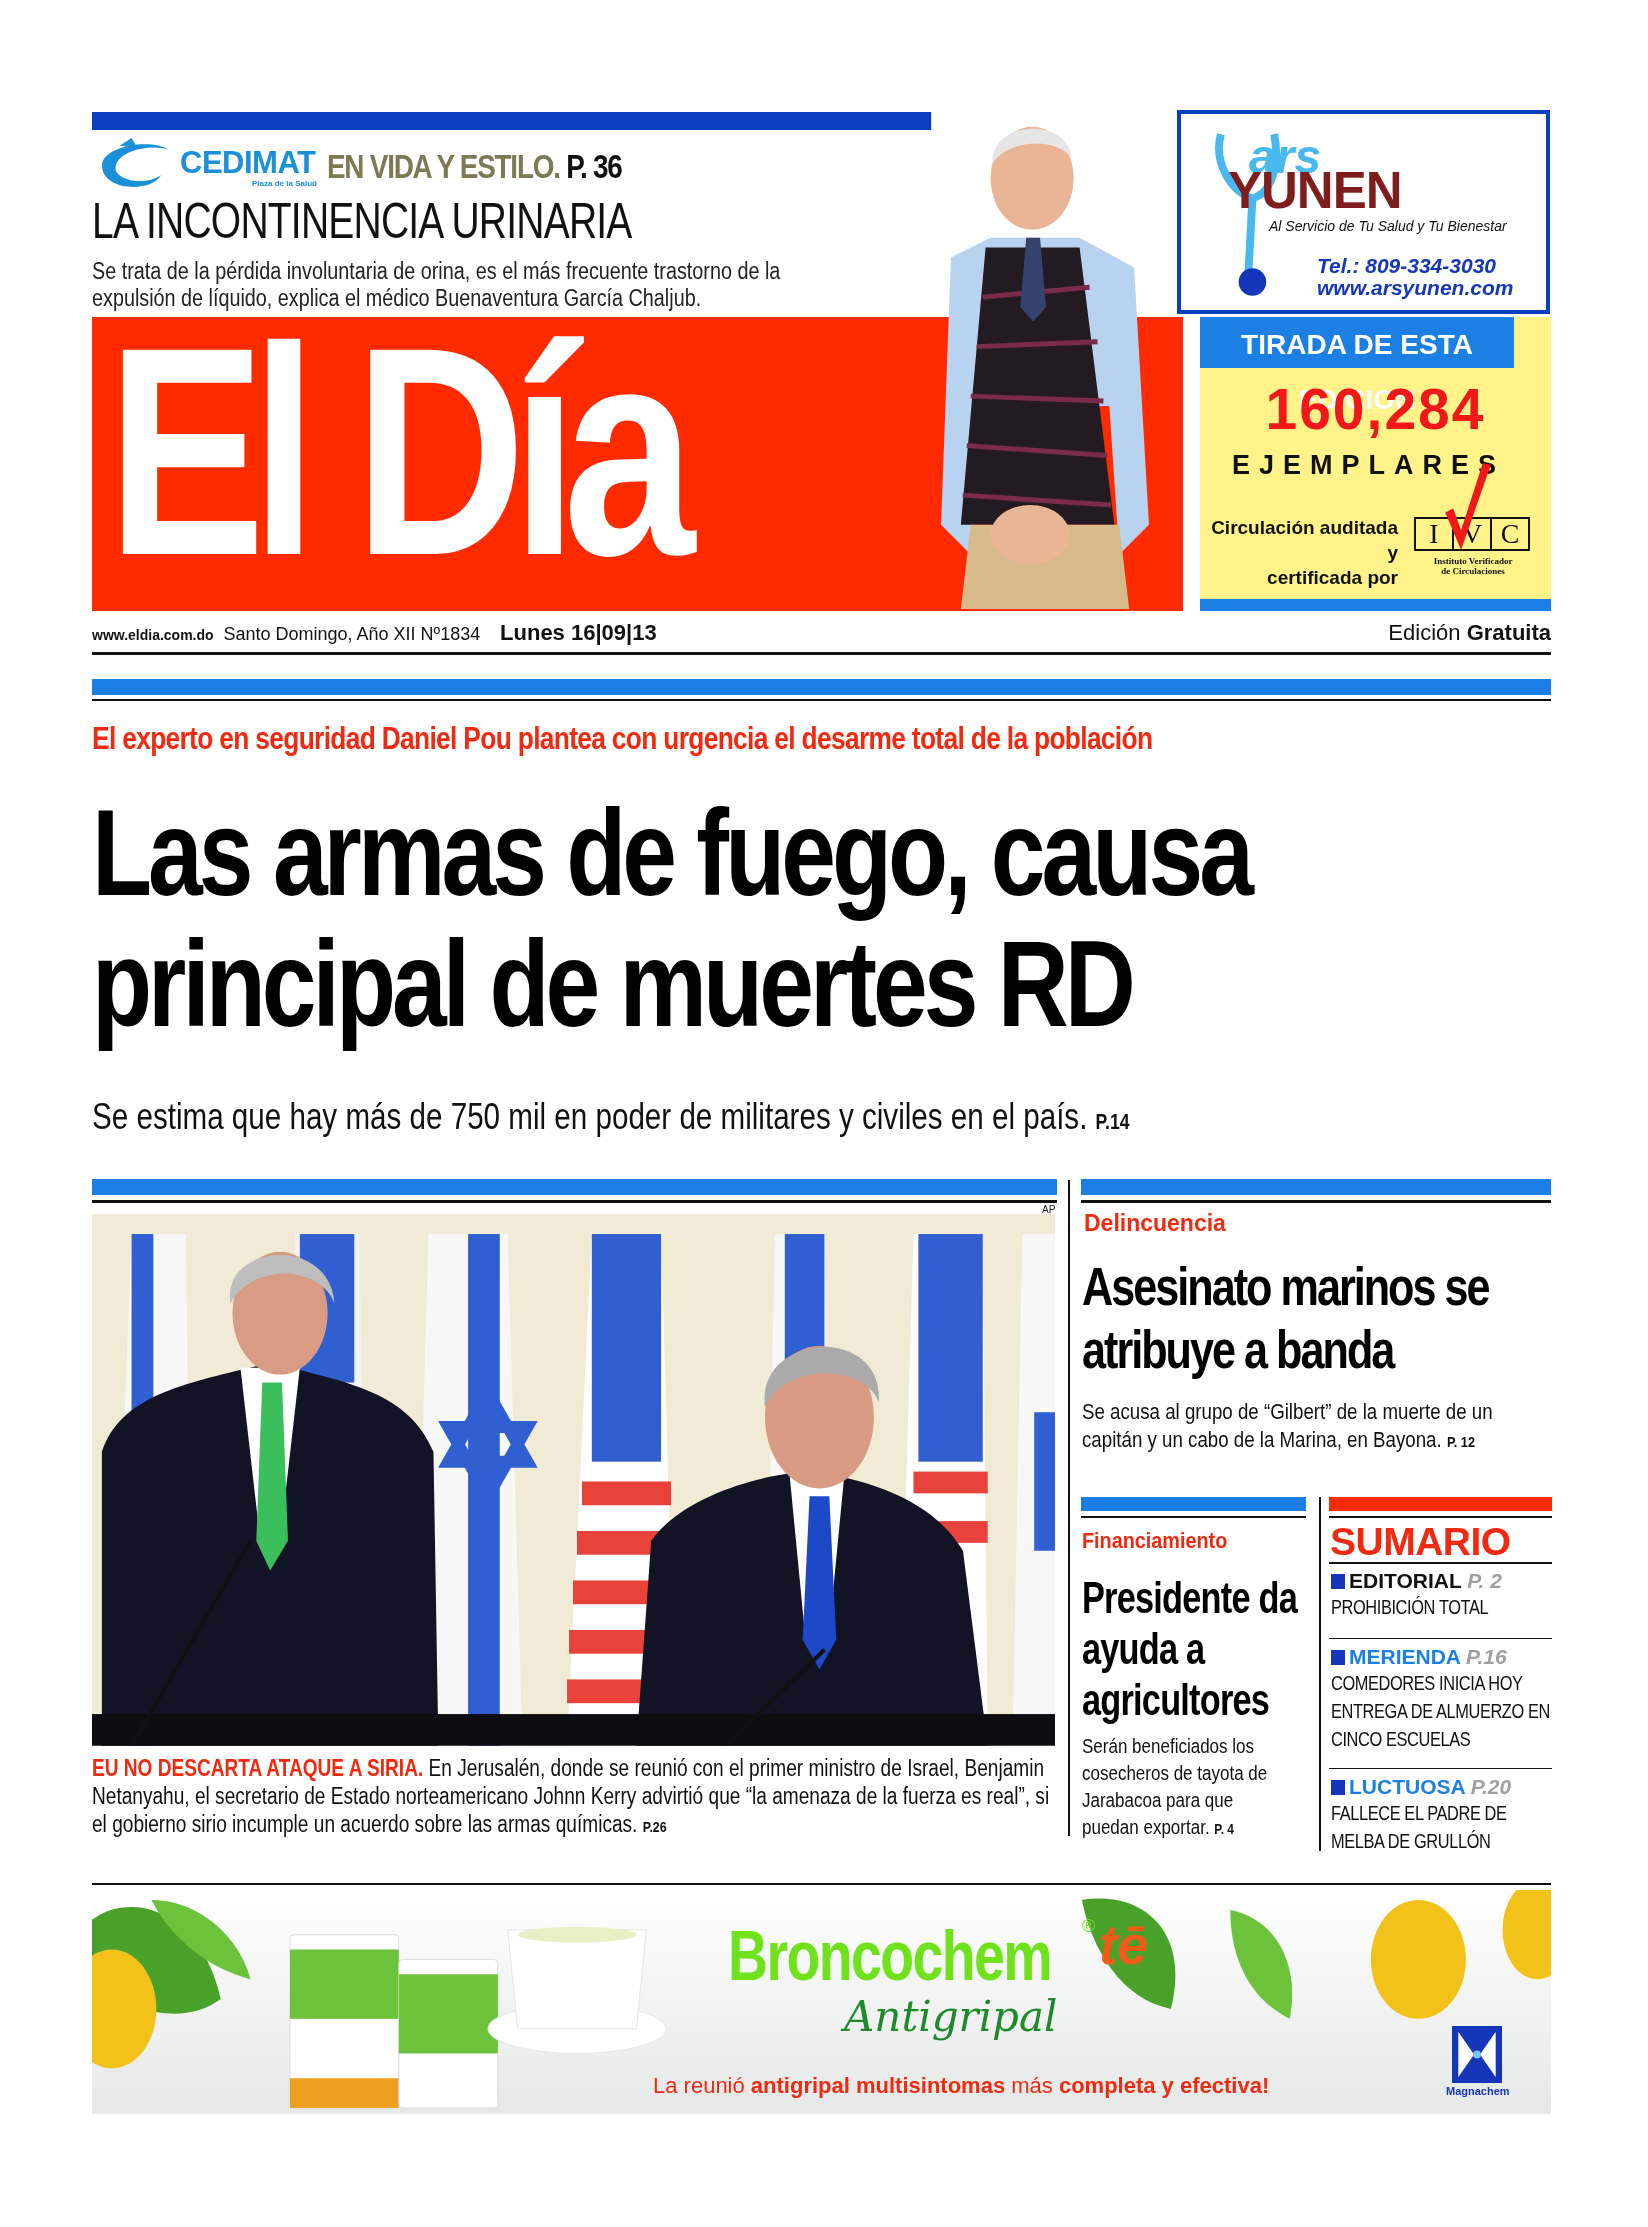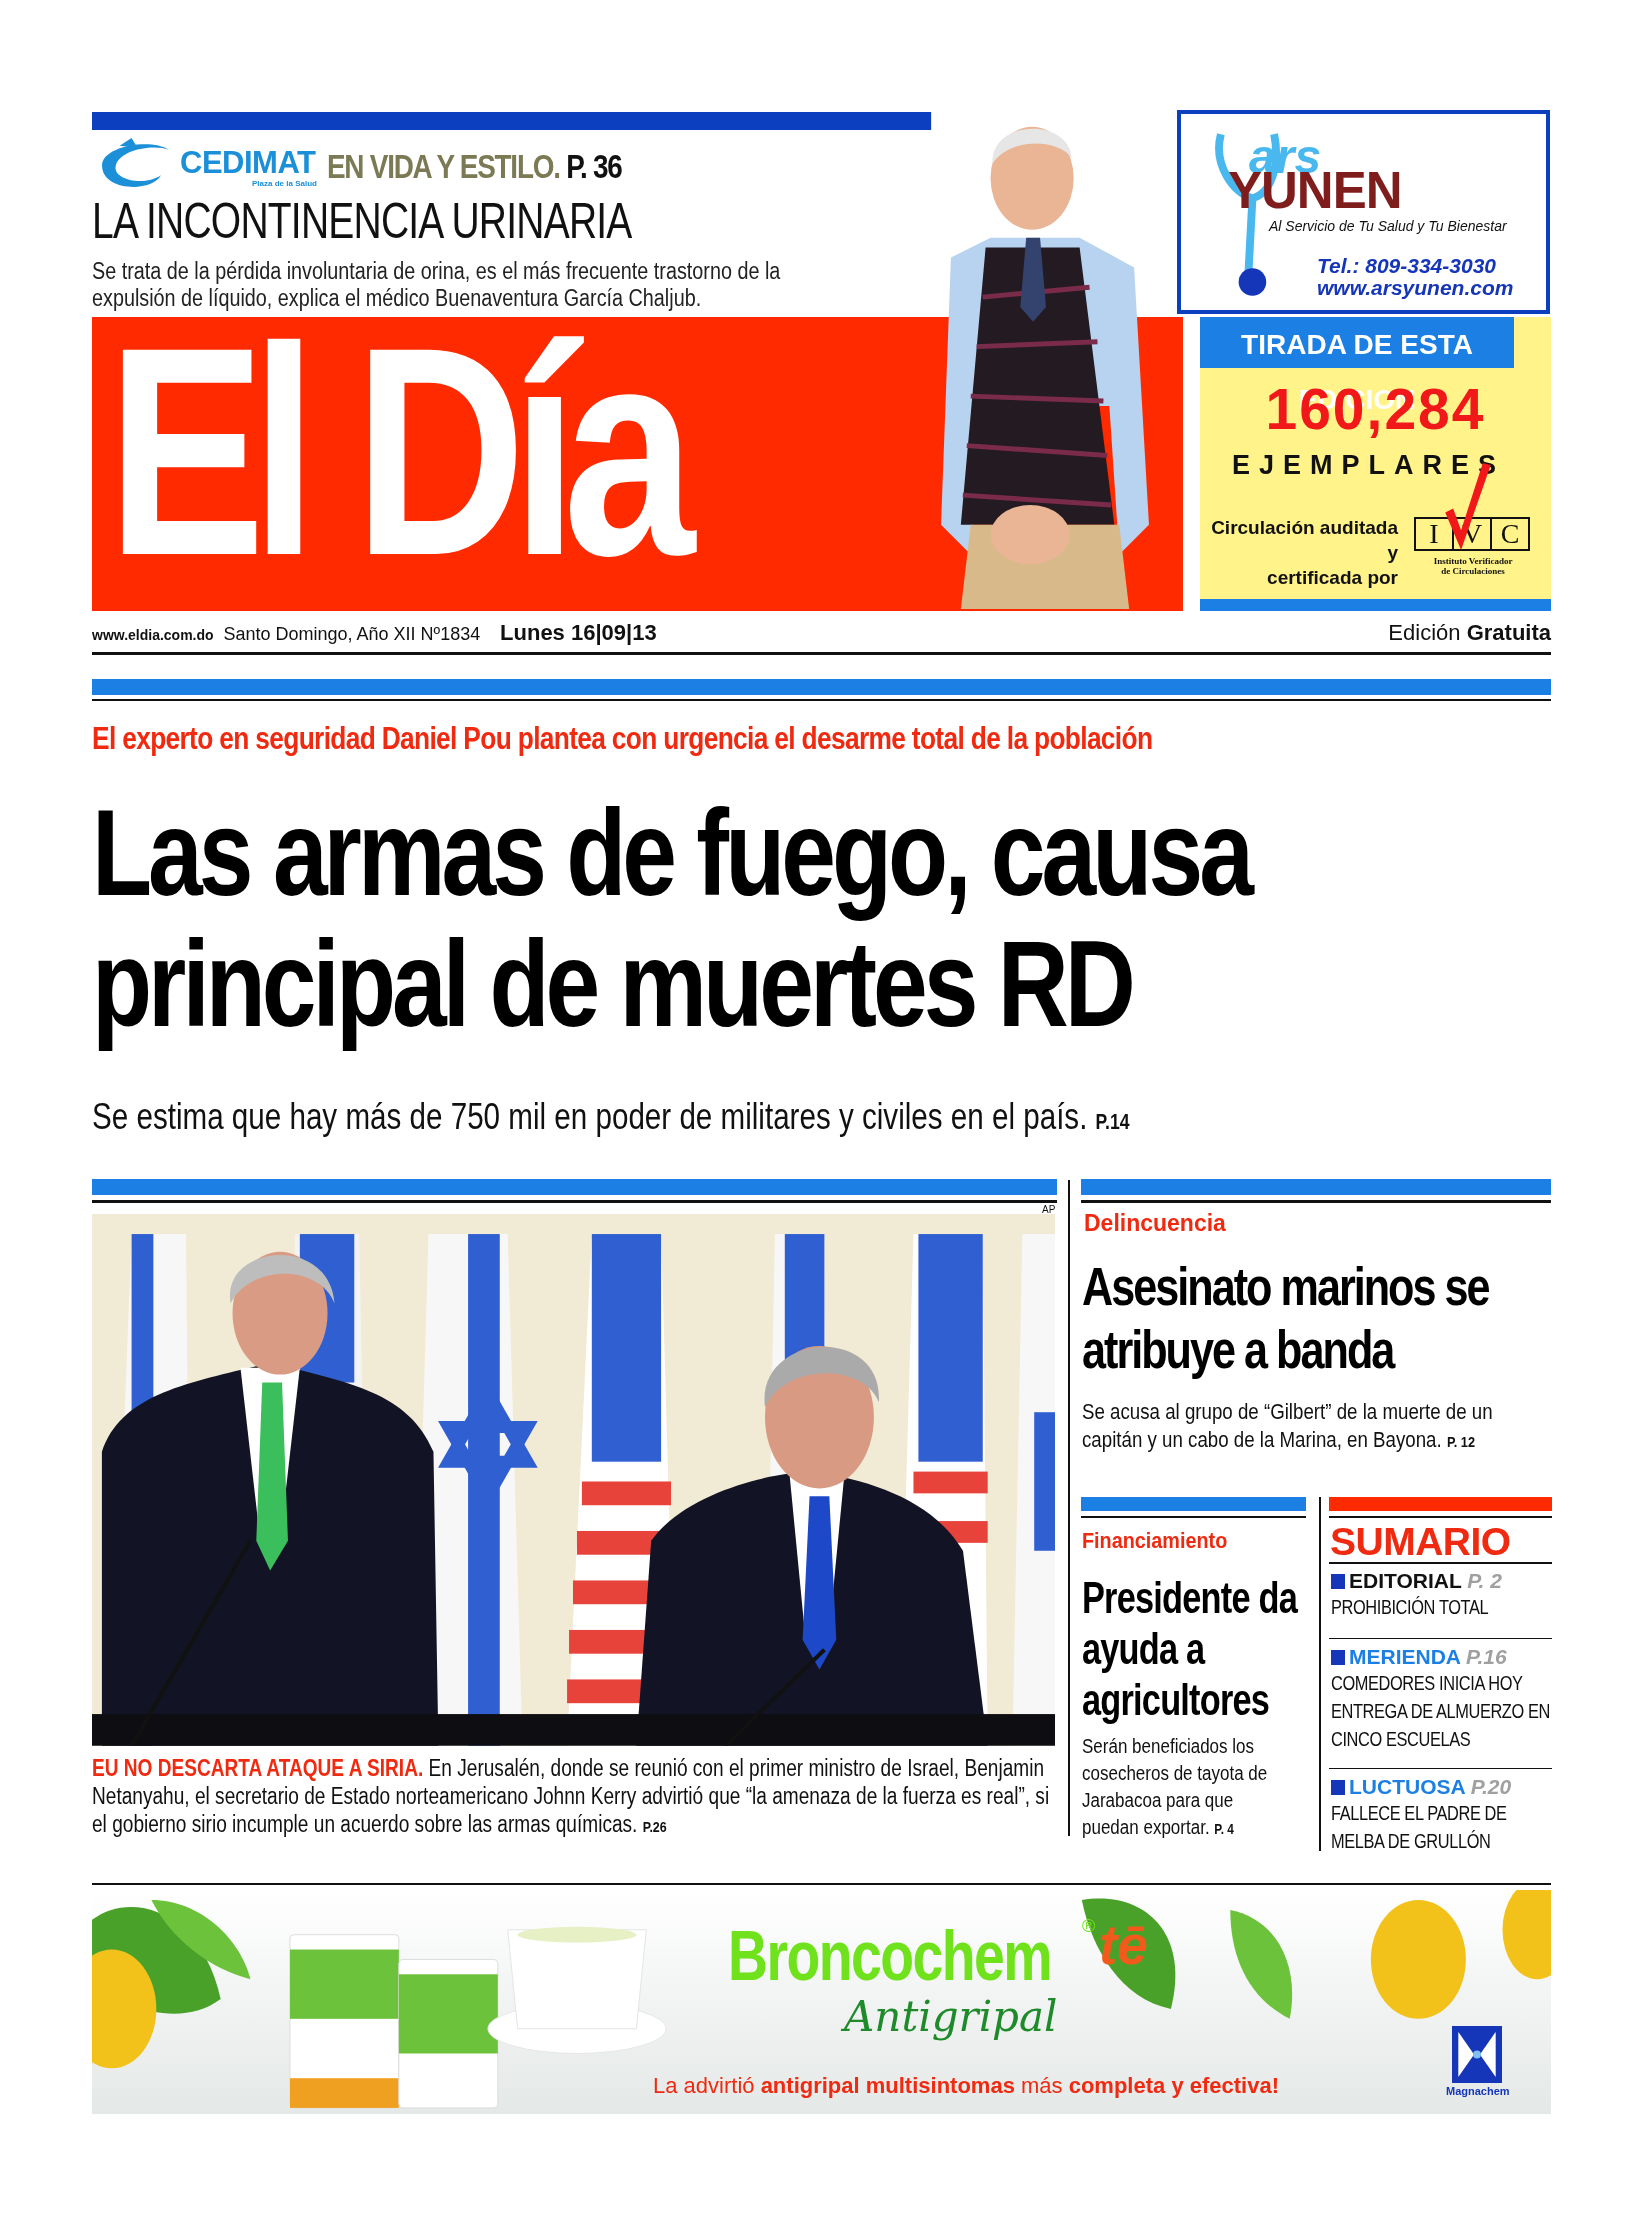--- a/index.html
+++ b/index.html
@@ -346,21 +346,21 @@
     <path d="M1150 20 C1200 30, 1220 80, 1210 130 C1170 110, 1150 70, 1150 20 Z" fill="#6cc23a"></path>
     <ellipse cx="1340" cy="70" rx="48" ry="60" fill="#f2c21b"></ellipse>
     <ellipse cx="1460" cy="40" rx="35" ry="50" fill="#f2c21b"></ellipse>
   </svg>
 </div>
 <div class="abs ad-brand">Broncochem</div>
 <div class="abs ad-reg">®</div>
 <div class="abs ad-te">tē</div>
 <div class="abs ad-anti">Antigripal</div>
 <div class="abs ad-slogan">
-  <span>La advirtió </span><b>antigripal multisintomas</b><span> más </span><b>completa y efectiva!</b>
+  <span>La reunió </span><b>antigripal multisintomas</b><span> más </span><b>completa y efectiva!</b>
 </div>
 <div class="abs magna-logo">
   <svg width="50" height="57" viewBox="0 0 50 58">
     <rect width="50" height="58" fill="#1536b8"></rect>
     <path d="M6 6 L22 29 L6 52 Z" fill="#ffffff"></path>
     <path d="M44 6 L28 29 L44 52 Z" fill="#ffffff"></path>
     <circle cx="25" cy="29" r="4" fill="#7fc2f2"></circle>
   </svg>
 </div>
 <div class="abs magna-name">Magnachem</div>

